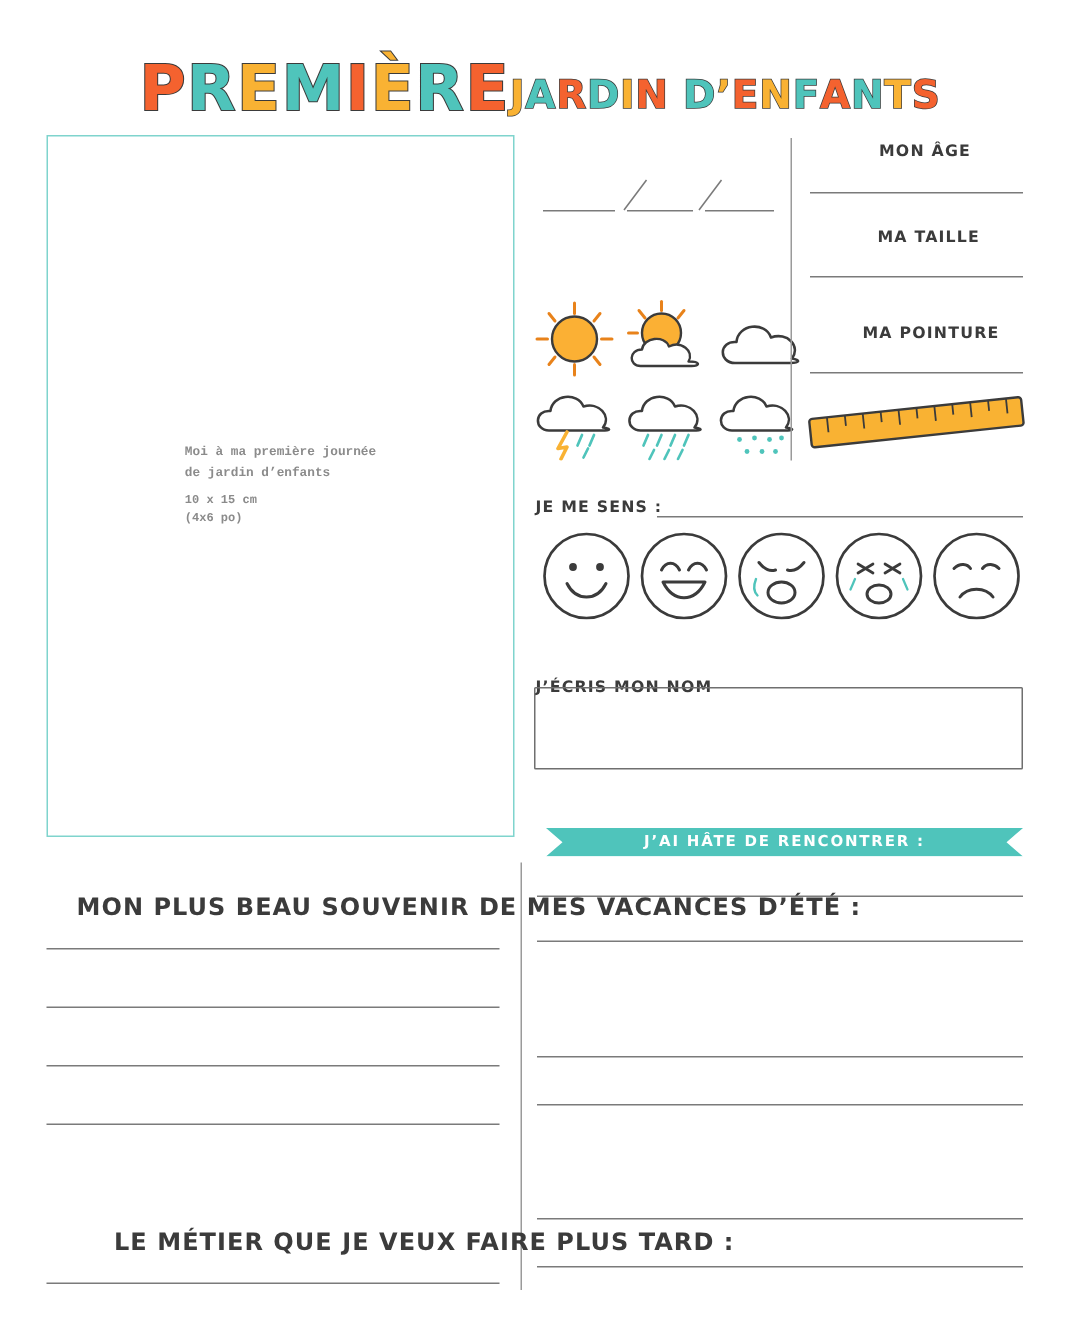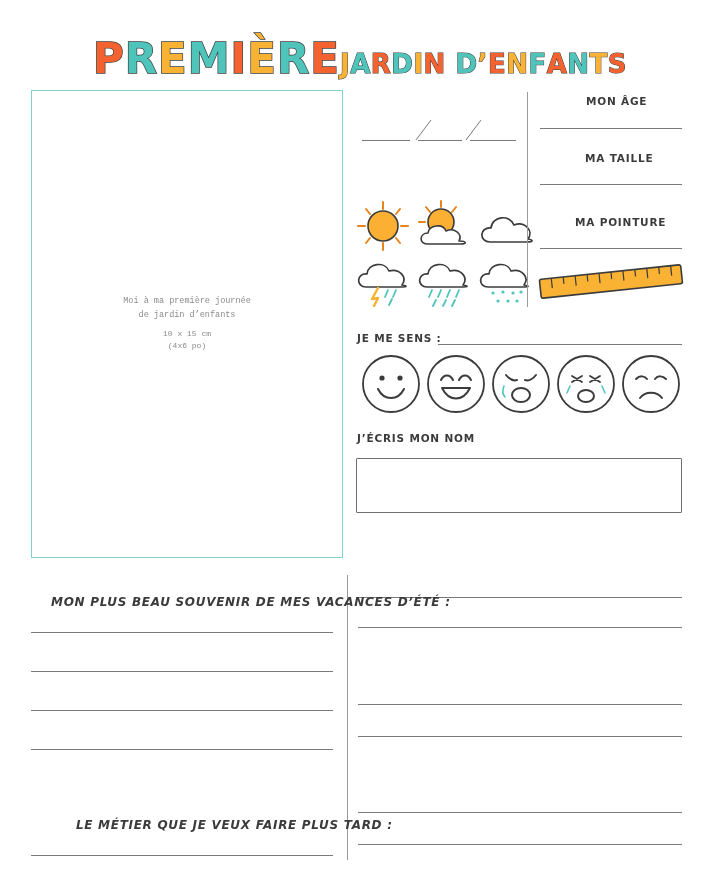--- a/index.html
+++ b/index.html
@@ -79,22 +79,23 @@
     border: 1.5px solid #7fd4cd;
     box-sizing: border-box;
     display: flex;
     align-items: center;
     justify-content: center;
   }
   .photo-caption {
     font-family: "Liberation Mono", monospace;
     font-size: 8.5px;
     color: #8b8b8b;
-    text-align: center;
+    text-align: left;
     line-height: 1.55;
+    font-weight: bold;
   }
   .photo-caption .sz { font-size: 8px; }
 
   
   .banner {
     position: absolute;
     height: 19px;
     display: flex;
     align-items: center;
     justify-content: center;
@@ -127,23 +128,22 @@
   .lbl {
     position: absolute;
     font-family: "DejaVu Sans", sans-serif;
     font-weight: bold;
     font-size: 10.5px;
     letter-spacing: 0.8px;
     color: #3b3b3b;
     white-space: nowrap;
   }
   .lbl-sm {
-    font-size: 12px;
+    font-size: 16px;
     letter-spacing: 0.7px;
-    font-style: italic;
   }
 
   .box-name {
     position: absolute;
     left: 356px;
     top: 458px;
     width: 326px;
     height: 55px;
     border: 1.2px solid #6f6f6f;
     box-sizing: border-box;
@@ -362,25 +362,28 @@
   </div>
   <div class="abs" style="left:620px; top:353px;">
     <svg width="62" height="62" viewBox="0 0 62 62">
       <circle cx="31" cy="31" r="28" fill="#fff" stroke="#3b3b3b" stroke-width="1.8"></circle>
       <path d="M16 26 C20 22 25 23 27 26" fill="none" stroke="#3b3b3b" stroke-width="2" stroke-linecap="round"></path>
       <path d="M35 26 C38 22 43 23 46 26" fill="none" stroke="#3b3b3b" stroke-width="2" stroke-linecap="round"></path>
       <path d="M20 45 C25 38 37 38 42 45" fill="none" stroke="#3b3b3b" stroke-width="2" stroke-linecap="round"></path>
     </svg>
   </div>
 
-  <div class="lbl" style="left:357px; top:432px;">J’ÉCRIS MON NOM</div>
+  <div class="lbl" style="left:357px; top:452px;">J’ÉCRIS MON NOM</div>
   <div class="box-name"></div>
 
   <div class="vline" style="left:347px; top:575px; height:285px;"></div>
 
+  <div class="banner teal ribbon-cut" style="left:364px; top:552px; width:318px;">
+    <span>J’AI HÂTE DE RENCONTRER :</span>
+  </div>
   <div class="hline" style="left:358px; top:597px; width:324px;"></div>
   <div class="hline" style="left:358px; top:627px; width:324px;"></div>
 
   <div class="hline" style="left:358px; top:704px; width:324px;"></div>
   <div class="hline" style="left:358px; top:736px; width:324px;"></div>
 
   <div class="hline" style="left:358px; top:812px; width:324px;"></div>
   <div class="hline" style="left:358px; top:844px; width:324px;"></div>
 
   <div class="lbl lbl-sm" style="left:51px; top:595px;">MON PLUS BEAU SOUVENIR DE MES VACANCES D’ÉTÉ :</div>

